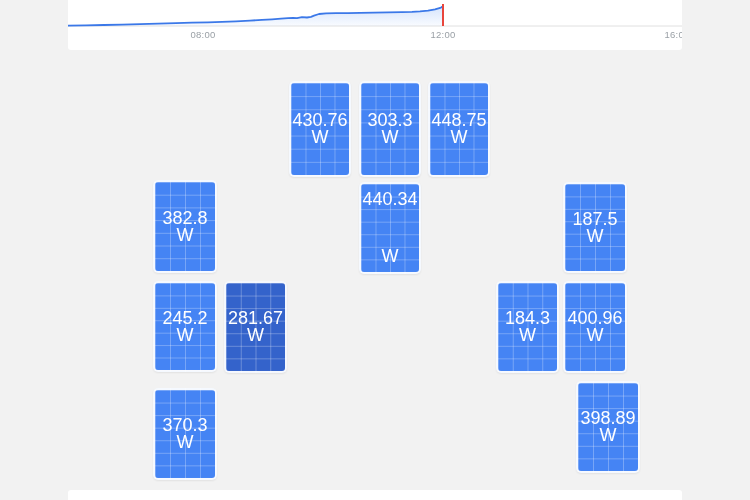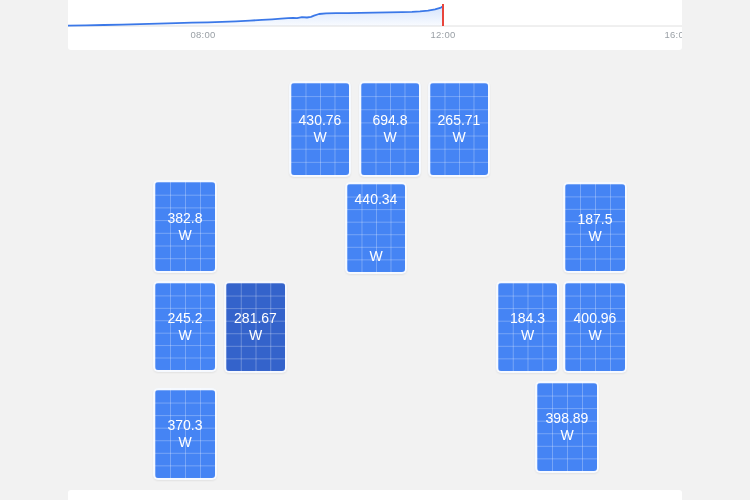--- a/index.html
+++ b/index.html
@@ -18,21 +18,21 @@
     font-size:9.5px;letter-spacing:.2px;white-space:nowrap;
   }
   
   .array-area{position:absolute;left:0;top:50px;width:750px;height:440px;}
   .panel{
     position:absolute;box-sizing:border-box;
     border:2px solid rgba(255,255,255,0.95);
     border-radius:5px;
     box-shadow:0 1px 2px rgba(0,0,0,0.07);
     display:flex;flex-direction:column;align-items:center;justify-content:center;
-    color:#fff;font-size:14px;line-height:17px;text-align:center;
+    color:#fff;font-size:18px;line-height:17px;text-align:center;
     cursor:pointer;
     background-image:
       linear-gradient(to right, rgba(255,255,255,.27) 1px, transparent 1px),
       linear-gradient(to bottom, rgba(255,255,255,.27) 1px, transparent 1px);
     background-size:calc(100%/4) calc(100%/7);
   }
   .panel .p-val,.panel .p-unit{pointer-events:none;}
   
   .bottom-card{
     position:absolute;left:68px;top:490px;width:614px;height:16px;
@@ -63,28 +63,28 @@
         <span class="axis-label" style="left: 609px; color: rgb(154, 160, 166);">16:00</span>
       </div>
   </div>
 
   <div class="array-area" id="array-area">
       <div class="panel" style="left: 289px; top: 31px; width: 62px; height: 96px; background-color: rgb(69, 132, 244);">
         <div class="p-val">430.76</div>
         <div class="p-unit">W</div>
       </div>
       <div class="panel" style="left: 359px; top: 31px; width: 62px; height: 96px; background-color: rgb(69, 132, 244);">
-        <div class="p-val">694.8</div>
+        <div class="p-val">303.3</div>
         <div class="p-unit">W</div>
       </div>
       <div class="panel" style="left: 428px; top: 31px; width: 62px; height: 96px; background-color: rgb(69, 132, 244);">
-        <div class="p-val">265.71</div>
+        <div class="p-val">448.75</div>
         <div class="p-unit">W</div>
       </div>
-      <div class="panel" style="left: 345px; top: 132px; width: 62px; height: 92px; background-color: rgb(69, 132, 244); gap: 40px;">
+      <div class="panel" style="left: 359px; top: 132px; width: 62px; height: 92px; background-color: rgb(69, 132, 244); gap: 40px;">
         <div class="p-val">440.34</div>
         <div class="p-unit">W</div>
       </div>
       <div class="panel" style="left: 153px; top: 130px; width: 64px; height: 93px; background-color: rgb(69, 132, 244);">
         <div class="p-val">382.8</div>
         <div class="p-unit">W</div>
       </div>
       <div class="panel" style="left: 153px; top: 231px; width: 64px; height: 91px; background-color: rgb(69, 132, 244);">
         <div class="p-val">245.2</div>
         <div class="p-unit">W</div>
@@ -102,21 +102,21 @@
         <div class="p-unit">W</div>
       </div>
       <div class="panel" style="left: 496px; top: 231px; width: 63px; height: 92px; background-color: rgb(69, 132, 244);">
         <div class="p-val">184.3</div>
         <div class="p-unit">W</div>
       </div>
       <div class="panel" style="left: 563px; top: 231px; width: 64px; height: 92px; background-color: rgb(69, 132, 244);">
         <div class="p-val">400.96</div>
         <div class="p-unit">W</div>
       </div>
-      <div class="panel" style="left: 535px; top: 331px; width: 64px; height: 92px; background-color: rgb(69, 132, 244);">
+      <div class="panel" style="left: 576px; top: 331px; width: 64px; height: 92px; background-color: rgb(69, 132, 244);">
         <div class="p-val">398.89</div>
         <div class="p-unit">W</div>
       </div>
     </div>
 
   <div class="bottom-card"></div>
 
 </div>
 
 </body></html>

